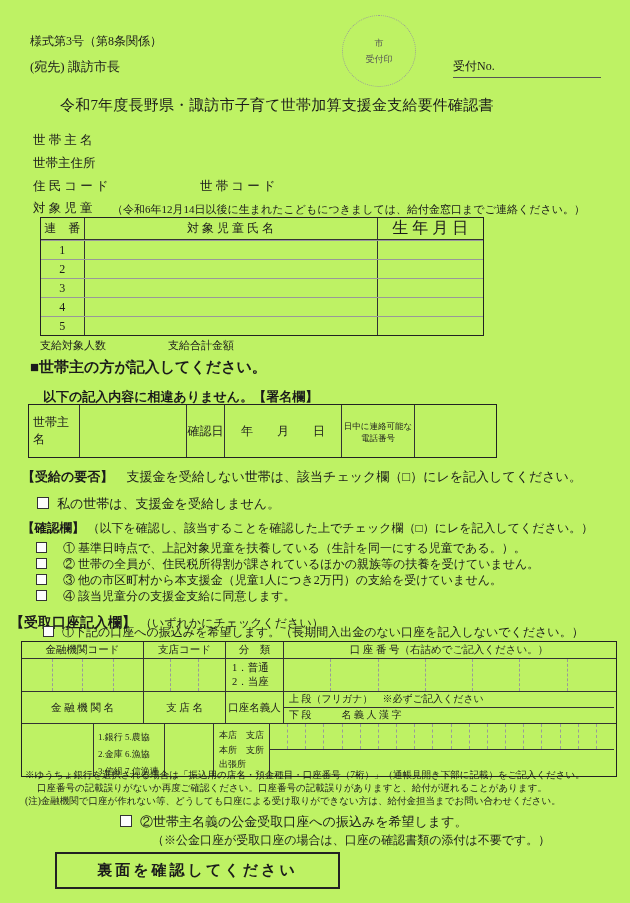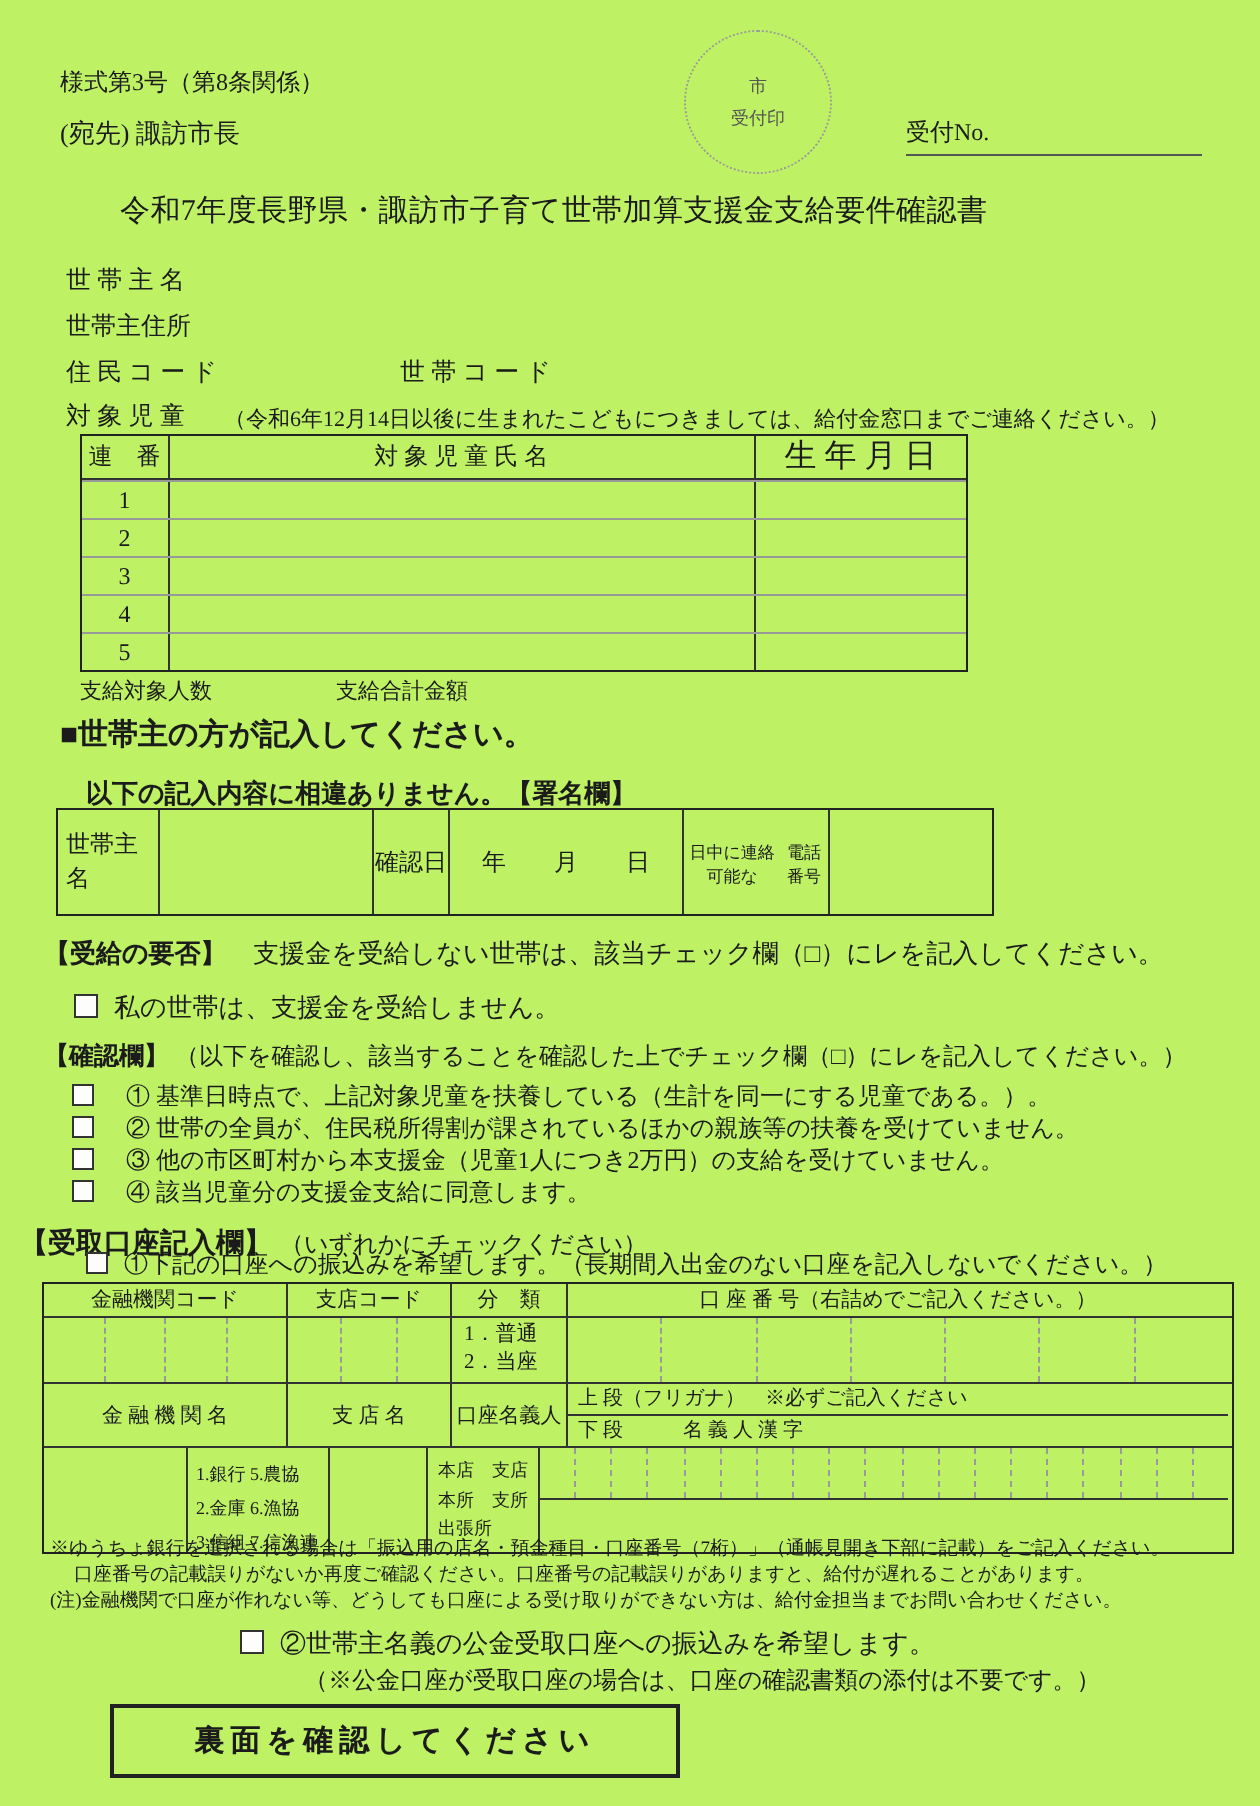--- a/index.html
+++ b/index.html
@@ -42,21 +42,21 @@
   .h2 { font-size:13px; font-weight:bold; }
 
   
   .stable { left:28px; top:404px; width:469px; height:54px; border:1.5px solid #222; display:flex; }
   .stable > div { border-left:1px solid #333; display:flex; align-items:center; justify-content:center; font-size:12px; }
   .stable > div:first-child { border-left:none; }
   .s-head { width:50px; justify-content:flex-start !important; padding-left:4px; }
   .s-blank1 { width:107px; }
   .s-conf { width:38px; }
   .s-date { width:117px; }
-  .s-phone { width:73px; flex-direction:row; justify-content:flex-end; padding-top:3px; font-size:8.5px !important; line-height:1.35; text-align:center; }
+  .s-phone { width:73px; flex-direction:column; justify-content:flex-end; padding-top:3px; font-size:8.5px !important; line-height:1.35; text-align:center; }
   .s-blank2 { width:82px; }
 
   .line13 { font-size:13px; }
   .line12 { font-size:12px; }
 
   .cb { display:inline-block; width:12px; height:12px; border:1.2px solid #333; vertical-align:-1px; margin-right:8px; background:#fdfdfc; }
   .cb.sm { width:11px; height:11px; margin-right:16px; }
 
   
   .btable { left:21px; top:641px; width:596px; border:1.8px solid #222; }

